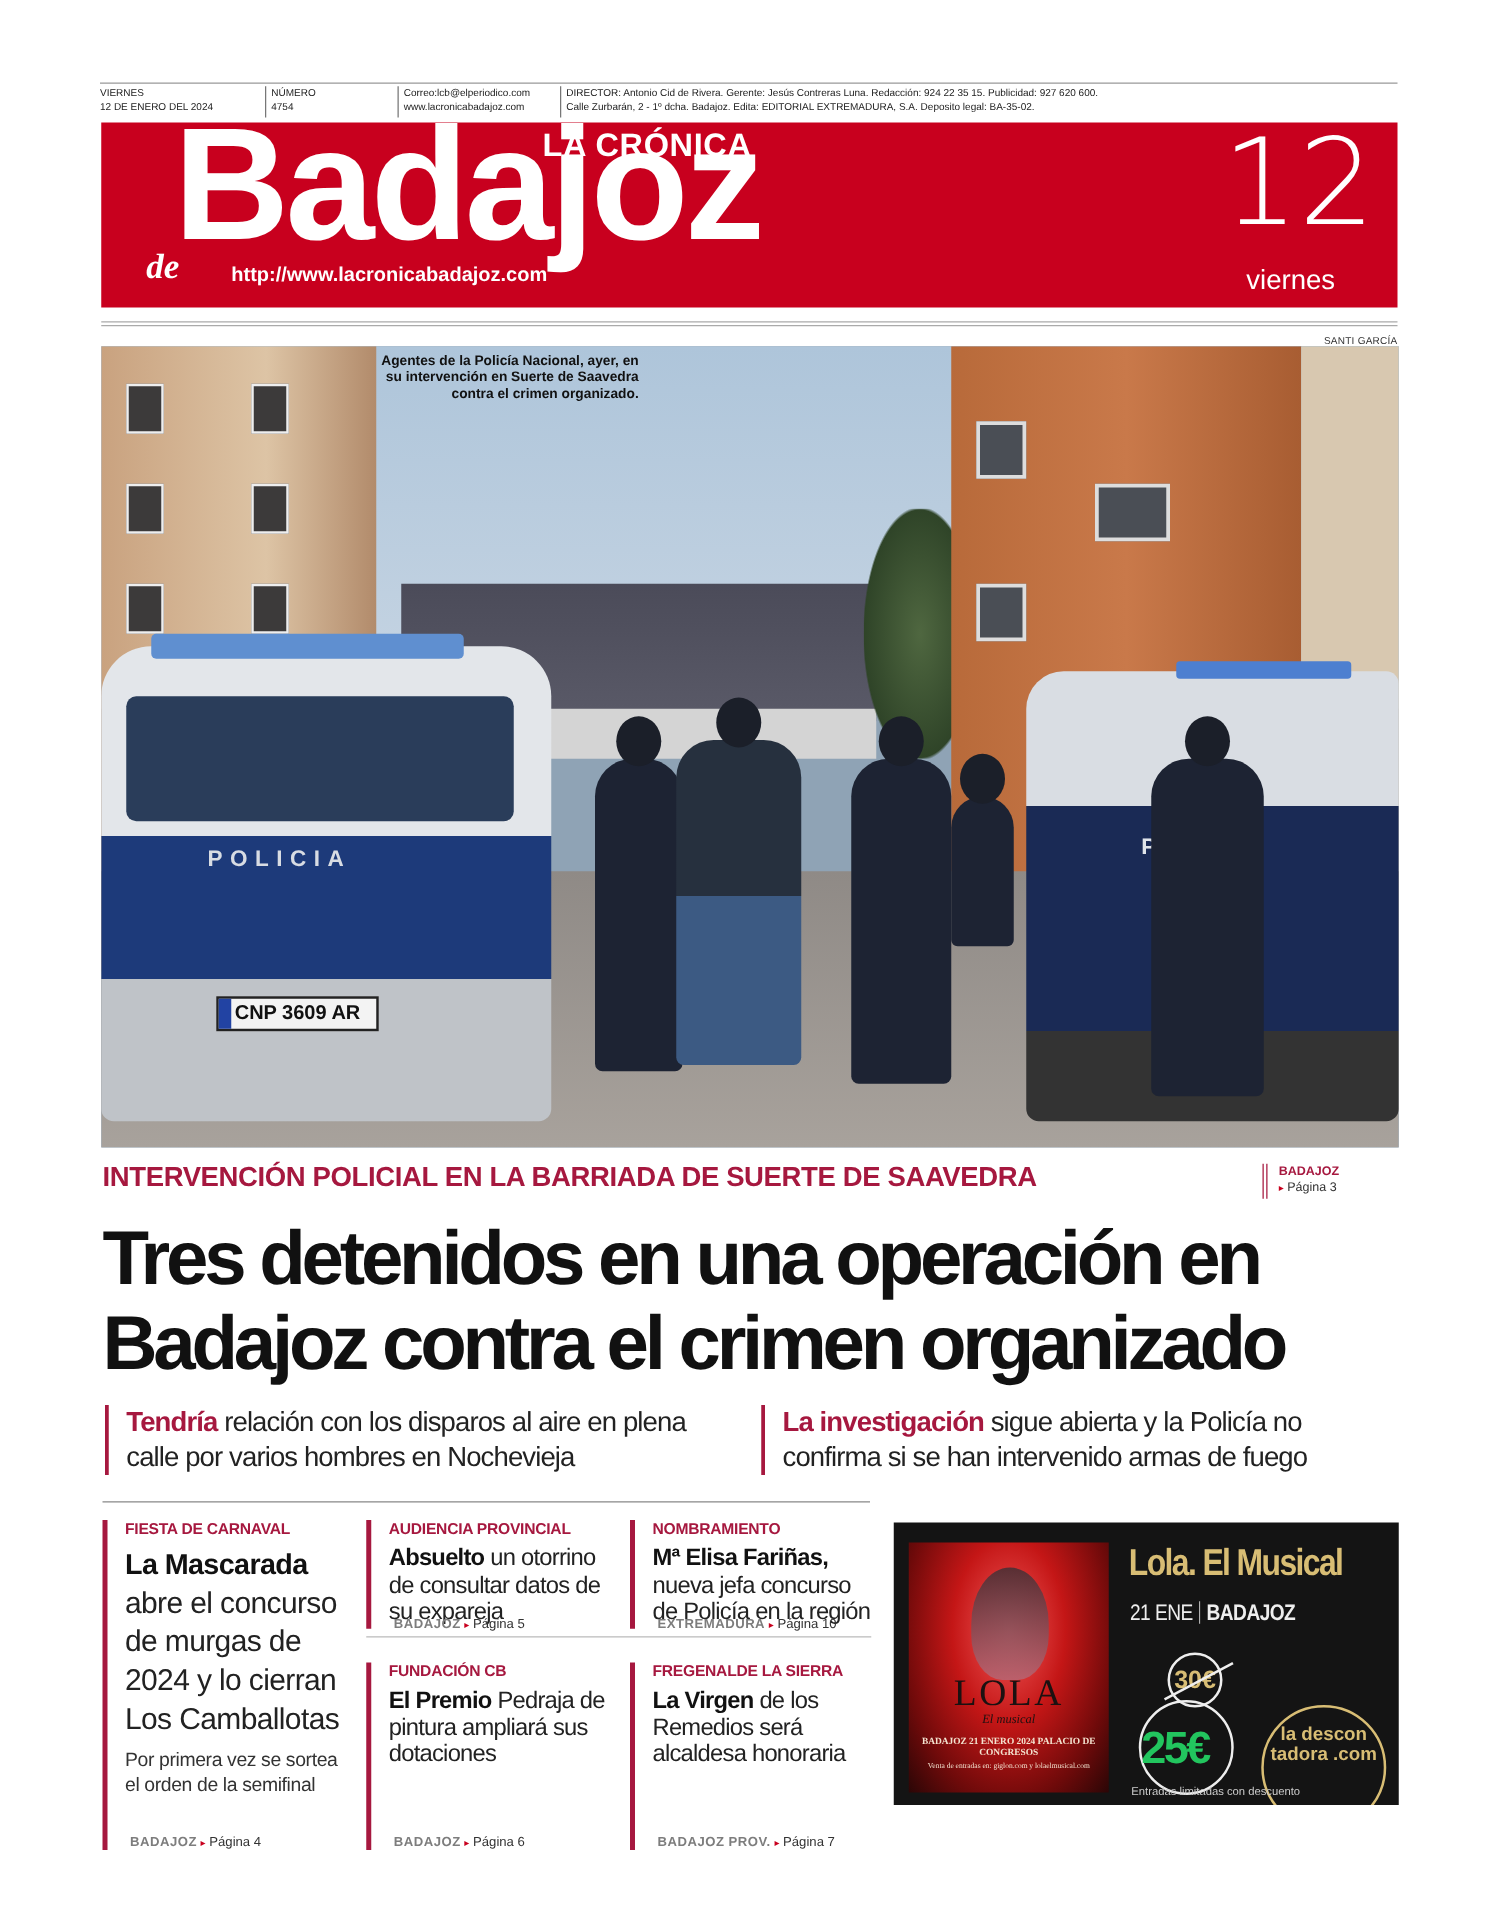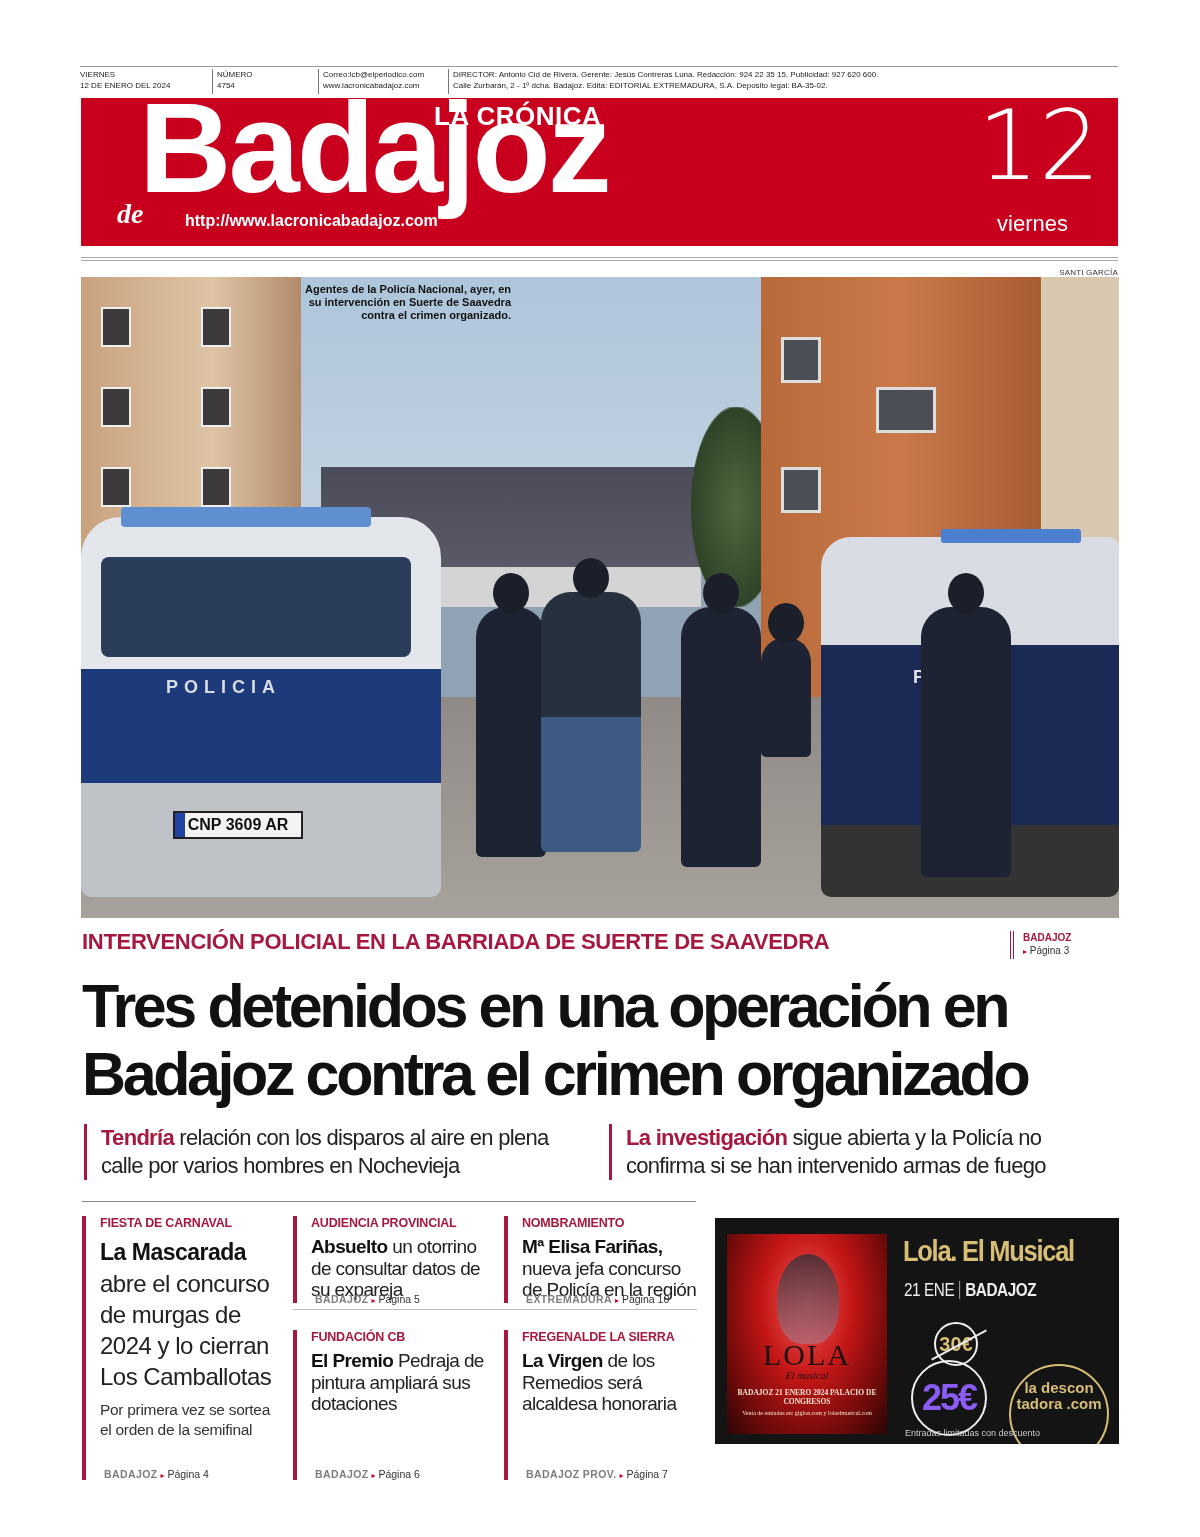--- a/index.html
+++ b/index.html
@@ -37,21 +37,21 @@
   .bldg-right .win { position: absolute; width: 60px; height: 46px; background: #4a4e55; border: 3px solid #ddd; }
   .bldg-far { position: absolute; left: 960px; top: 0; width: 78px; height: 520px; background: #d8c8b0; }
   .warehouse { position: absolute; left: 240px; top: 190px; width: 380px; height: 110px; background: linear-gradient(#4b4b59, #5a5a68); }
   .warehouse2 { position: absolute; left: 240px; top: 290px; width: 380px; height: 40px; background: #d4d4d4; }
   .tree { position: absolute; left: 610px; top: 130px; width: 90px; height: 200px; background: radial-gradient(ellipse at center, #4f6740, #2f4428 70%, transparent 72%); }
   .ground { position: absolute; left: 0; top: 420px; width: 100%; height: 221px; background: linear-gradient(#8f8a86, #a8a29c); }
   .van1 { position: absolute; left: 0; top: 240px; width: 360px; height: 380px; border-radius: 40px 40px 10px 10px; background: linear-gradient(#e3e6ea 0 40%, #1d3a7a 40% 70%, #bfc3c8 70%); }
   .van1 .lightbar { position: absolute; left: 40px; top: -10px; width: 250px; height: 20px; background: #5f8fd0; border-radius: 4px; }
   .van1 .windshield { position: absolute; left: 20px; top: 40px; width: 310px; height: 100px; background: #2a3d5a; border-radius: 8px; }
   .van1 .policia { position: absolute; left: 85px; top: 160px; color: #d8dce3; font-size: 18px; font-weight: 700; letter-spacing: 6px; }
-  .plate { position: absolute; left: 90px; top: 520px; width: 130px; height: 28px; background: #f3f3f3; border: 2px solid #222; color: #111; font-weight: 700; font-size: 16px; text-align: center; line-height: 24px; font-family: "Liberation Sans Narrow", "Liberation Sans", sans-serif; margin-top: 14px; }
+  .plate { position: absolute; left: 90px; top: 520px; width: 130px; height: 28px; background: #f3f3f3; border: 2px solid #222; color: #111; font-weight: 700; font-size: 16px; text-align: center; line-height: 24px; font-family: "Liberation Sans Narrow", "Liberation Sans", sans-serif; }
   .plate::before { content: ""; position: absolute; left: 0; top: 0; width: 10px; height: 100%; background: #2243a3; }
   .van2 { position: absolute; left: 740px; top: 260px; width: 298px; height: 360px; border-radius: 30px 10px 10px 10px; background: linear-gradient(#d9dde3 0 30%, #1a2a55 30% 80%, #333 80%); }
   .van2 .lightbar { position: absolute; left: 120px; top: -8px; width: 140px; height: 14px; background: #4d7fd0; border-radius: 3px; }
   .van2 .label { position: absolute; left: 92px; top: 130px; color: #e0e4ea; font-size: 18px; font-weight: 700; }
   .officer { position: absolute; background: #1d2333; border-radius: 30px 30px 6px 6px; }
   .officer .head { position: absolute; left: 50%; top: -34px; width: 36px; height: 40px; margin-left: -18px; border-radius: 50%; background: #1b1f29; }
   .officer.jeans { background: linear-gradient(#26303e 0 48%, #3c5a83 48%); }
   .caption { position: absolute; left: 220px; top: 6px; width: 210px; text-align: right; color: #111; font-weight: 700; font-size: 11px; line-height: 13px; }
 
   
@@ -92,21 +92,21 @@
   .poster .lola { position: absolute; left: 0; width: 100%; top: 104px; text-align: center; font-family: "Liberation Serif", serif; font-size: 30px; color: #1b1111; letter-spacing: 2px; }
   .poster .elmusical { position: absolute; left: 0; width: 100%; top: 136px; text-align: center; font-family: Liberation Serif, serif; font-style: italic; font-size: 10px; color: #1b1111; }
   .poster .pinfo { position: absolute; left: 0; width: 100%; top: 154px; text-align: center; font-family: "Liberation Serif", serif; font-size: 7.5px; line-height: 9px; color: #f4e3d0; font-weight: 700; }
   .poster .sales { position: absolute; left: 0; width: 100%; top: 176px; text-align: center; font-family: "Liberation Serif", serif; font-size: 6px; line-height: 7px; color: #f4e3d0; }
   .ad-title { position: absolute; left: 188px; top: 16px; color: #d8bd74; font-weight: 700; font-size: 30px; letter-spacing: -1.5px; font-family: "Liberation Sans", sans-serif; transform: scaleX(0.85); transform-origin: left; white-space: nowrap; }
   .ad-date { position: absolute; left: 189px; top: 62px; color: #eee; font-size: 18px; letter-spacing: -0.5px; transform: scaleX(0.85); transform-origin: left; white-space: nowrap; }
   .ad-date b { font-weight: 700; }
   .ad-date .sep { display: inline-block; width: 1px; height: 18px; background: #bbb; margin: 0 6px; vertical-align: -3px; }
   .oldprice { position: absolute; left: 219px; top: 104px; width: 44px; height: 44px; border-radius: 50%; border: 2px solid #eee; color: #d8bd74; font-weight: 700; font-size: 20px; text-align: center; line-height: 40px; }
   .oldprice::after { content: ""; position: absolute; left: -8px; top: 20px; width: 62px; height: 2px; background: #eee; transform: rotate(-28deg); }
-  .newprice { position: absolute; left: 196px; top: 142px; width: 76px; height: 76px; border-radius: 50%; border: 2px solid #eee; color: #8b5cf6; font-weight: 700; font-size: 36px; text-align: center; line-height: 72px; letter-spacing: -2px; }
+  .newprice { position: absolute; left: 196px; top: 142px; width: 76px; height: 76px; border-radius: 50%; border: 2px solid #eee; color: #22c55e; font-weight: 700; font-size: 36px; line-height: 72px; letter-spacing: -2px; }
   .descontadora { position: absolute; left: 294px; top: 146px; width: 100px; height: 100px; border-radius: 50%; border: 2px solid #d8bd74; color: #d8bd74; font-weight: 700; font-size: 15px; text-align: center; line-height: 16px; padding-top: 14px; }
   .ad-note { position: absolute; left: 190px; top: 210px; color: #ccc; font-size: 9px; }
 </style>
 </head>
 <body>
 
 <div class="infobar">
   <div class="cell cell-date">
     <div>VIERNES</div>
     <div>12 DE ENERO DEL 2024</div>

